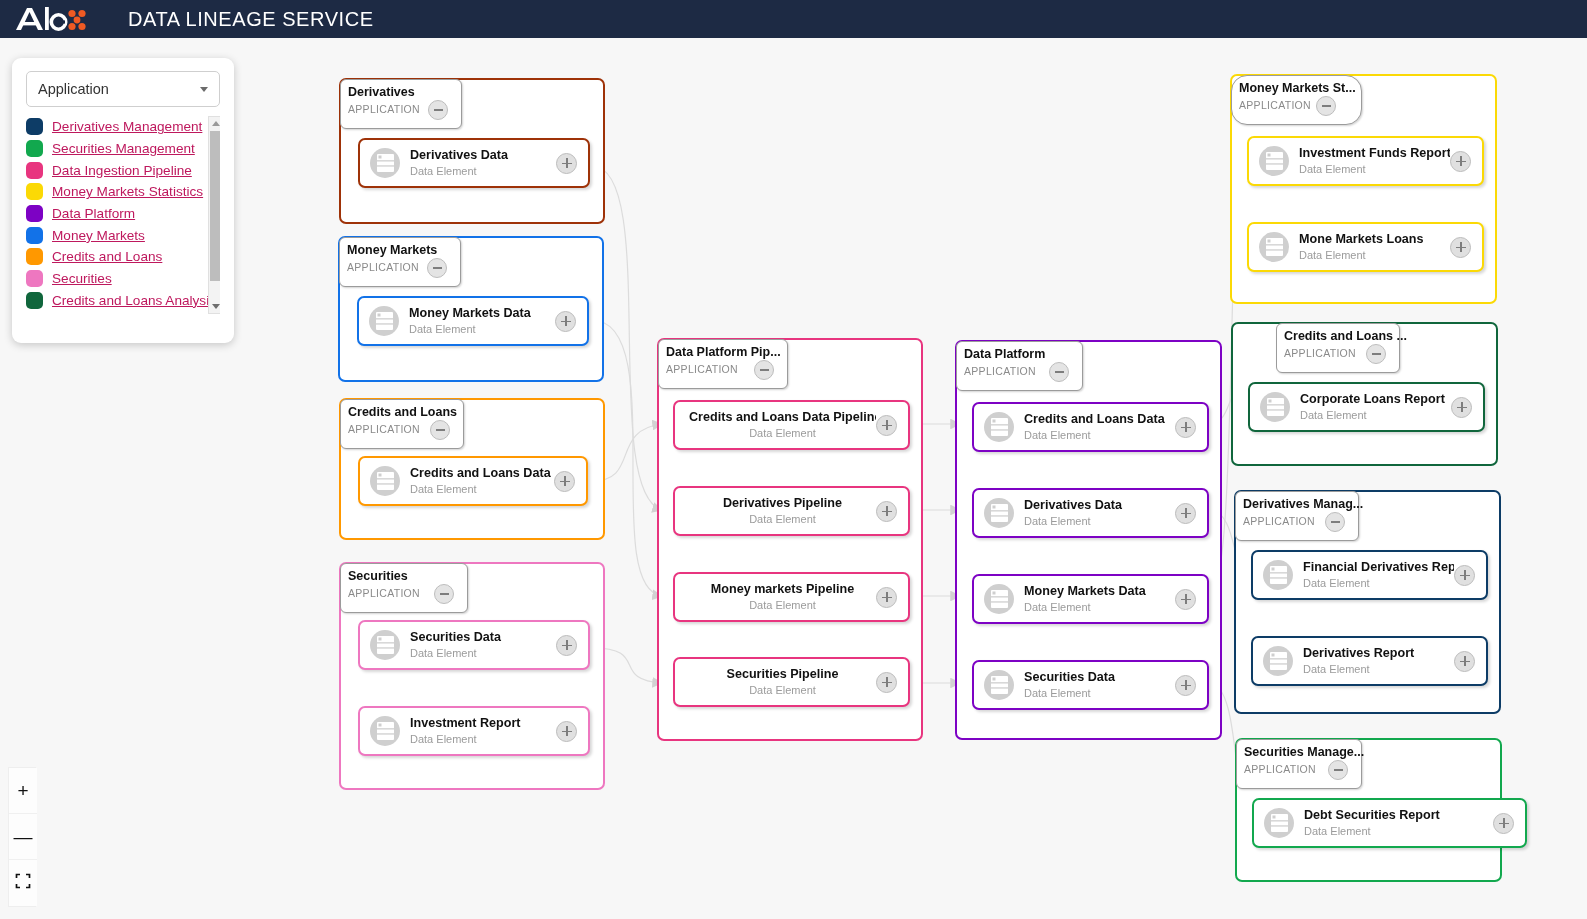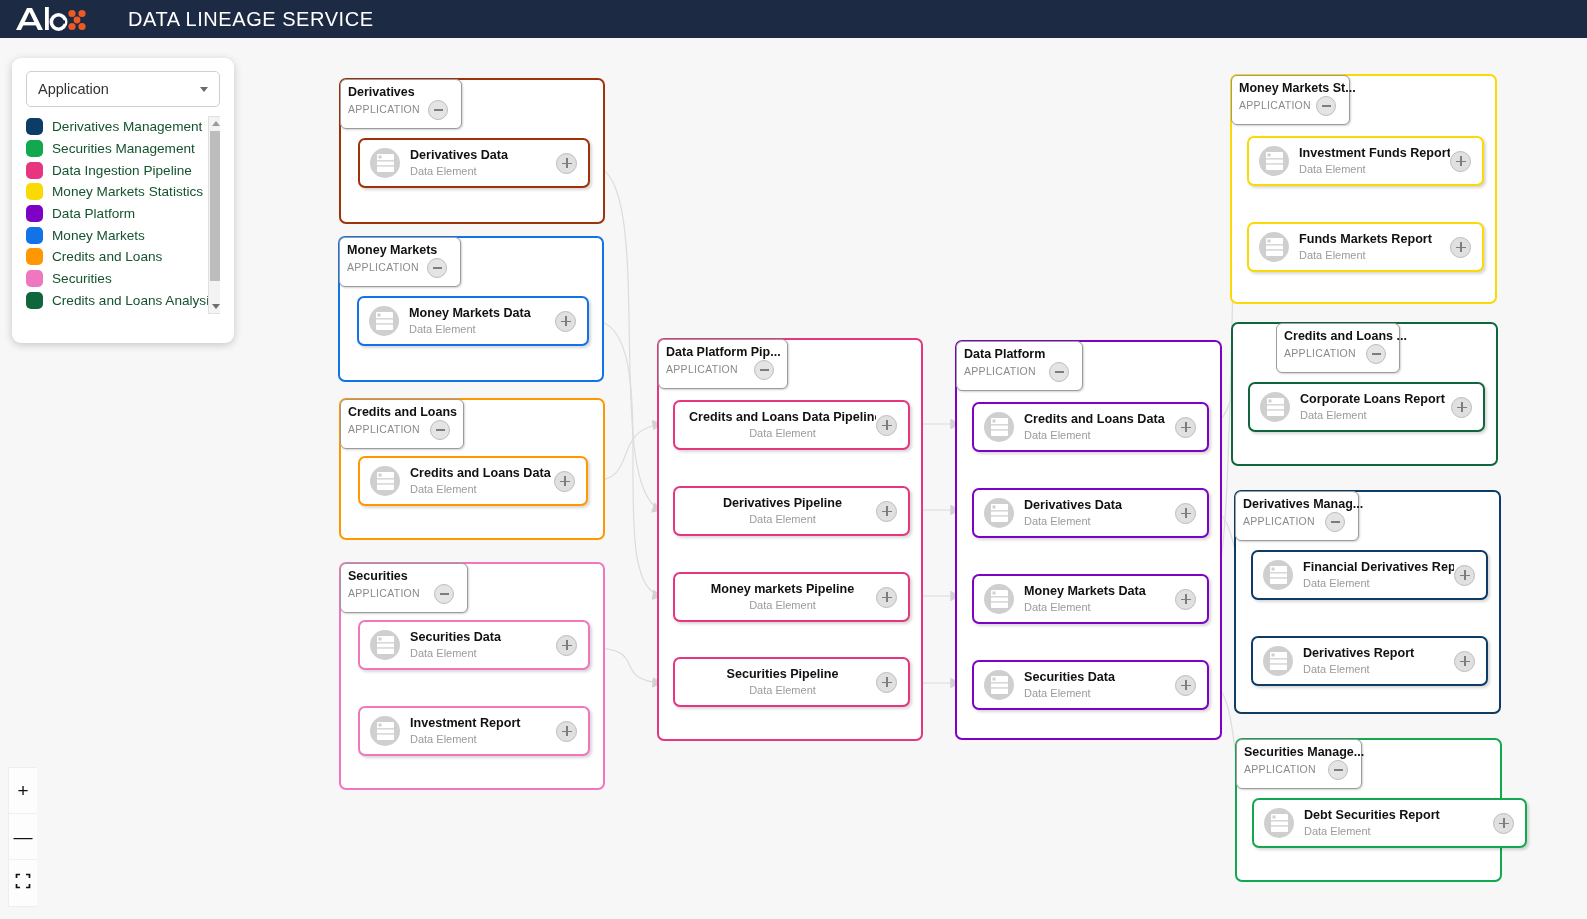--- a/index.html
+++ b/index.html
@@ -83,22 +83,23 @@
     height: 21.7px;
     cursor: pointer;
   }
   .legend-swatch {
     width: 17px; height: 17px;
     border-radius: 5px;
     flex: 0 0 auto;
     margin-right: 9px;
   }
   .legend-label {
-    font-size: 13.6px; color: #14532d;
+    font-size: 13.6px; color: #be185d;
     white-space: nowrap;
+    text-decoration: underline;
   }
   
   #legend-scrollbar {
     position: absolute; right: -2px; top: 0;
     width: 14px; height: 198px;
     background: #f3f3f3;
     border: 1px solid #e0e0e0;
   }
   .sb-arrow {
     position: absolute; left: 0; width: 14px; height: 13px;
@@ -478,21 +479,21 @@
             </svg>
           </div>
           <div class="node-text">
             <div class="node-title">Securities Data</div>
             <div class="node-sub">Data Element</div>
           </div>
           <div class="expand-btn"></div>
         </div>
       </div>
       <div class="app-group" style="left: 1230px; top: 36px; width: 267px; height: 230px; border-color: rgb(251, 217, 5); border-width: 2px;">
-        <div class="app-header-card" style="width: 119px;">
+        <div class="app-header-card" style="width: 131px; border-radius: 16px;">
           <div class="app-title">Money Markets St...</div>
           <div class="app-subtitle">APPLICATION</div>
           <div class="collapse-btn" style="left: 84px; top: 20px;">
             <span class="bar"></span>
           </div>
         </div>
         <div class="node" style="left: 15px; top: 60px; width: 237px; height: 50px; border-color: rgb(251, 217, 5); border-width: 2px;">
           <div class="node-icon">
             <svg width="17" height="18" viewBox="0 0 17 18">
               <rect x="0" y="0" width="17" height="18" rx="1" fill="#ffffff"></rect>
@@ -510,21 +511,21 @@
         <div class="node" style="left: 15px; top: 146px; width: 237px; height: 50px; border-color: rgb(251, 217, 5); border-width: 2px;">
           <div class="node-icon">
             <svg width="17" height="18" viewBox="0 0 17 18">
               <rect x="0" y="0" width="17" height="18" rx="1" fill="#ffffff"></rect>
               <rect x="1.5" y="1.5" width="3" height="3" fill="#cfcfcf"></rect>
               <rect x="0" y="6.2" width="17" height="1.3" fill="#cfcfcf"></rect>
               <rect x="0" y="11.3" width="17" height="1.3" fill="#cfcfcf"></rect>
             </svg>
           </div>
           <div class="node-text">
-            <div class="node-title">Funds Markets Report</div>
+            <div class="node-title">Mone Markets Loans</div>
             <div class="node-sub">Data Element</div>
           </div>
           <div class="expand-btn"></div>
         </div>
       </div>
       <div class="app-group" style="left: 1231px; top: 284px; width: 267px; height: 144px; border-color: rgb(16, 102, 60); border-width: 2px;">
         <div class="app-header-card" style="width: 124px; margin-left: 44px;">
           <div class="app-title">Credits and Loans ...</div>
           <div class="app-subtitle">APPLICATION</div>
           <div class="collapse-btn" style="left: 89px; top: 20px;">

